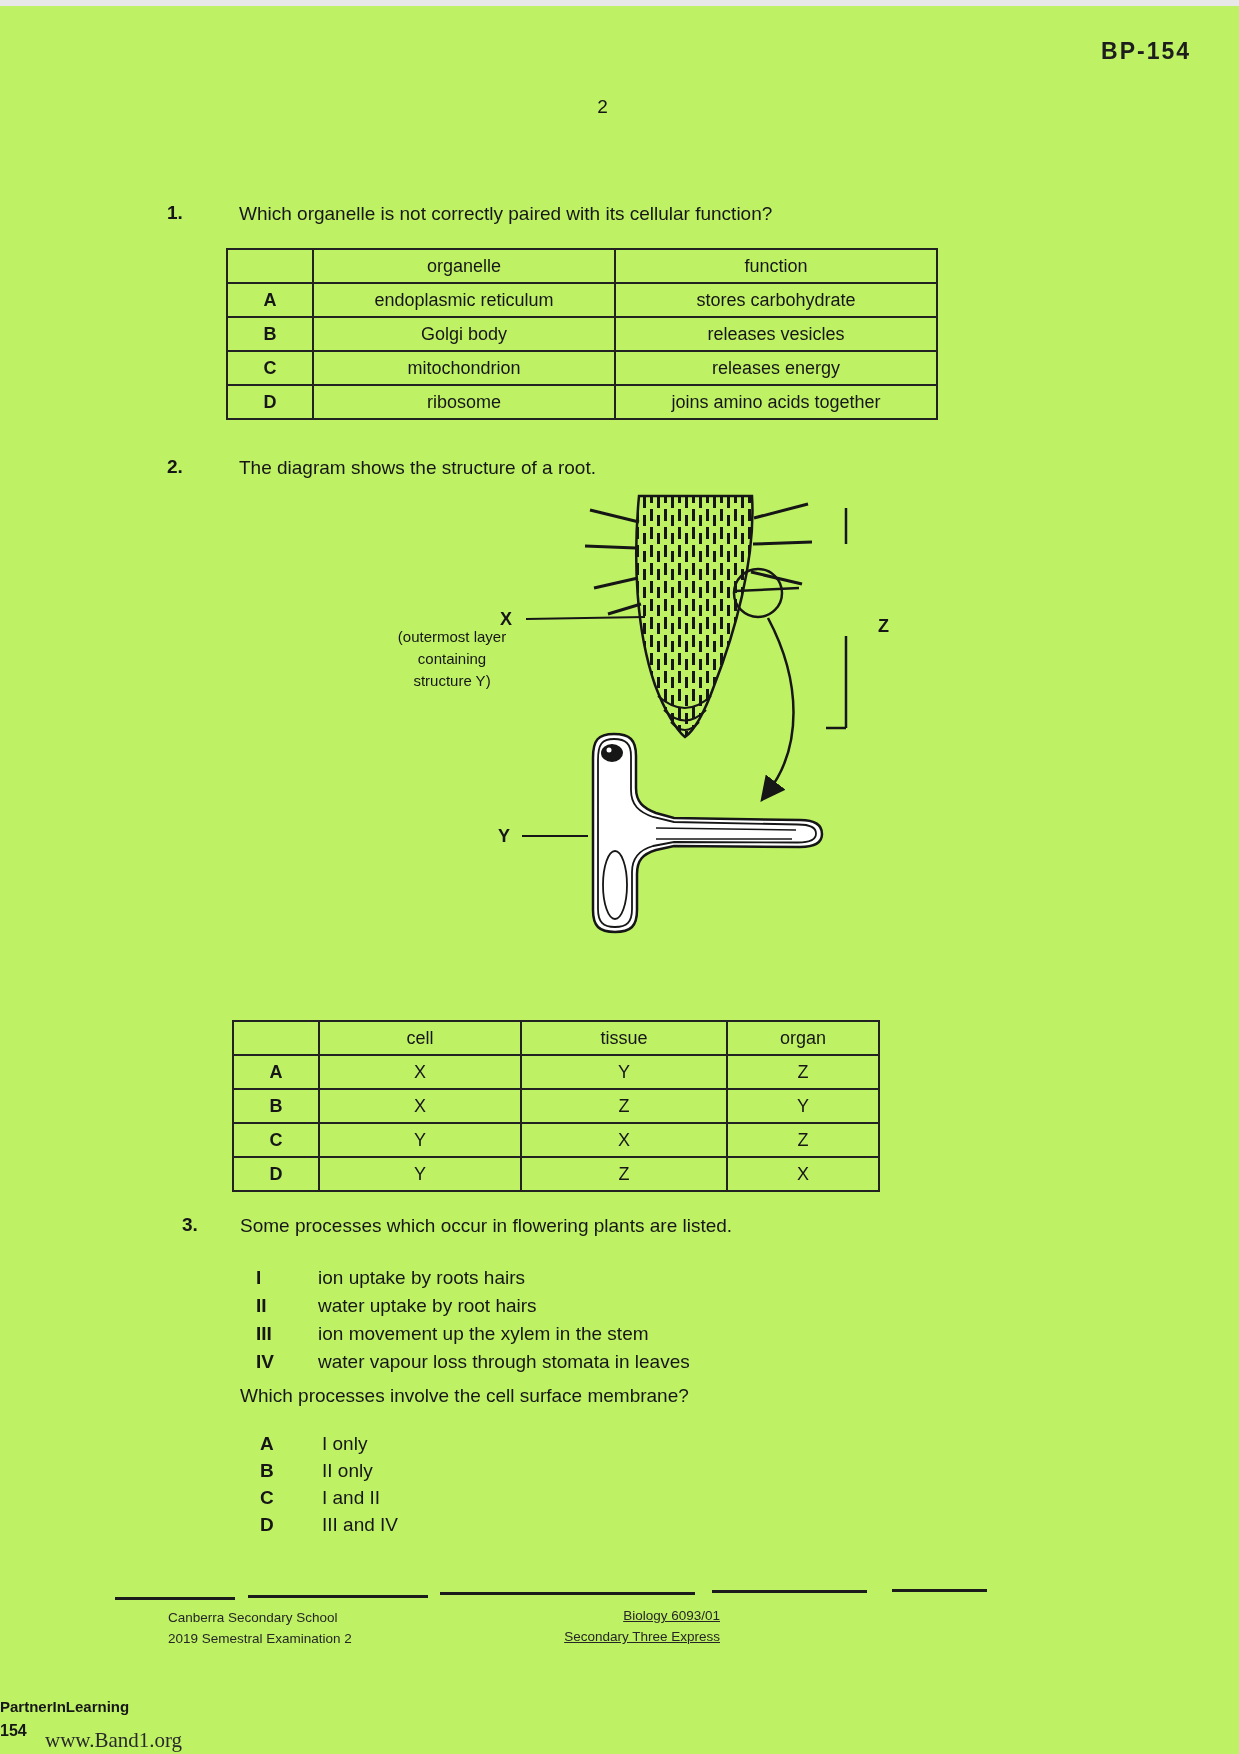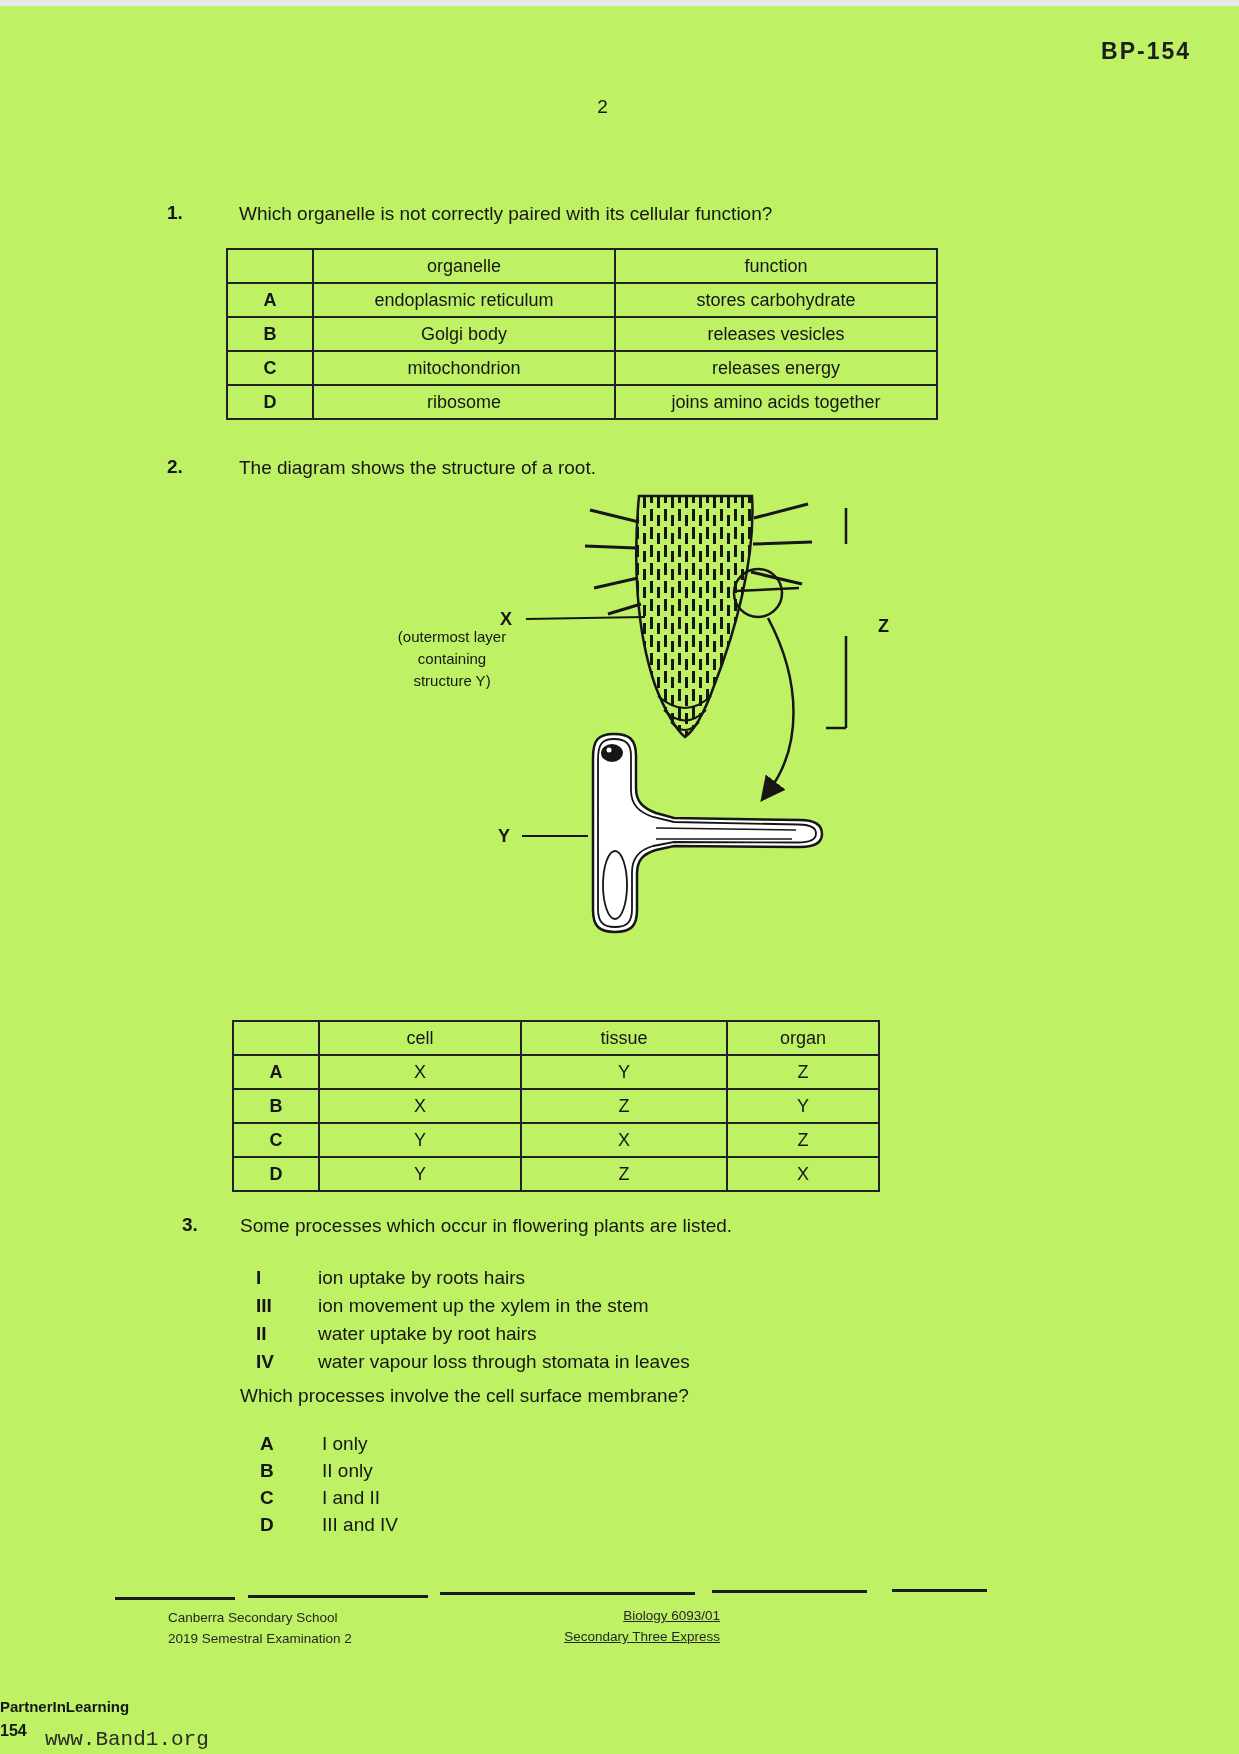--- a/index.html
+++ b/index.html
@@ -23,21 +23,21 @@
   td.rowletter, th.rowletter { font-weight:bold; width:72px; }
   .list-row { display:flex; font-size:19px; line-height:28px; }
   .list-numeral { font-weight:bold; width:62px; flex:0 0 auto; }
   .opt-row { display:flex; font-size:19px; line-height:27px; }
   .opt-letter { font-weight:bold; width:62px; flex:0 0 auto; }
   .footer-line { position:absolute; height:3px; background:#1c1c1c; }
   .footer-small { font-size:13.5px; line-height:21px; color:#262626; }
   .footer-center { text-align:right;text-decoration:underline; }
   .brand { font-size:15px; font-weight:bold; text-align:left; }
   .brand-page { font-size:16px; font-weight:bold; text-align:left; }
-  .watermark { font-family:Liberation Mono, monospace; font-size:21px; color:#2a2a2a; }
+  .watermark { font-family:Liberation Serif, serif; font-size:21px; color:#2a2a2a; }
   svg text { font-family:"Liberation Sans", sans-serif; fill:#161616; }
 </style>
 </head>
 <body>
 
 <div class="page">
 
   <div class="abs doc-code" style="top:32px; right:48px;">BP-154</div>
   <div class="abs page-num" style="top:90px; left:0; width:1205px; text-align:center;">2</div>
 
@@ -181,26 +181,26 @@
     <div class="q-num" style="width:58px;">3.</div>
     <div class="q-text">Some processes which occur in flowering plants are listed.</div>
   </div>
 
   <div class="abs" style="top:1258px; left:256px; width:760px;">
     <div class="list-row">
       <div class="list-numeral">I</div>
       <div>ion uptake by roots hairs</div>
     </div>
     <div class="list-row">
+      <div class="list-numeral">II</div>
+      <div>water uptake by root hairs</div>
+    </div>
+    <div class="list-row">
       <div class="list-numeral">III</div>
       <div>ion movement up the xylem in the stem</div>
-    </div>
-    <div class="list-row">
-      <div class="list-numeral">II</div>
-      <div>water uptake by root hairs</div>
     </div>
     <div class="list-row">
       <div class="list-numeral">IV</div>
       <div>water vapour loss through stomata in leaves</div>
     </div>
   </div>
 
   <div class="abs q-text" style="top:1378px; left:240px; width:900px;">Which processes involve the cell surface membrane?</div>
 
   <div class="abs" style="top:1424px; left:260px; width:600px;">

